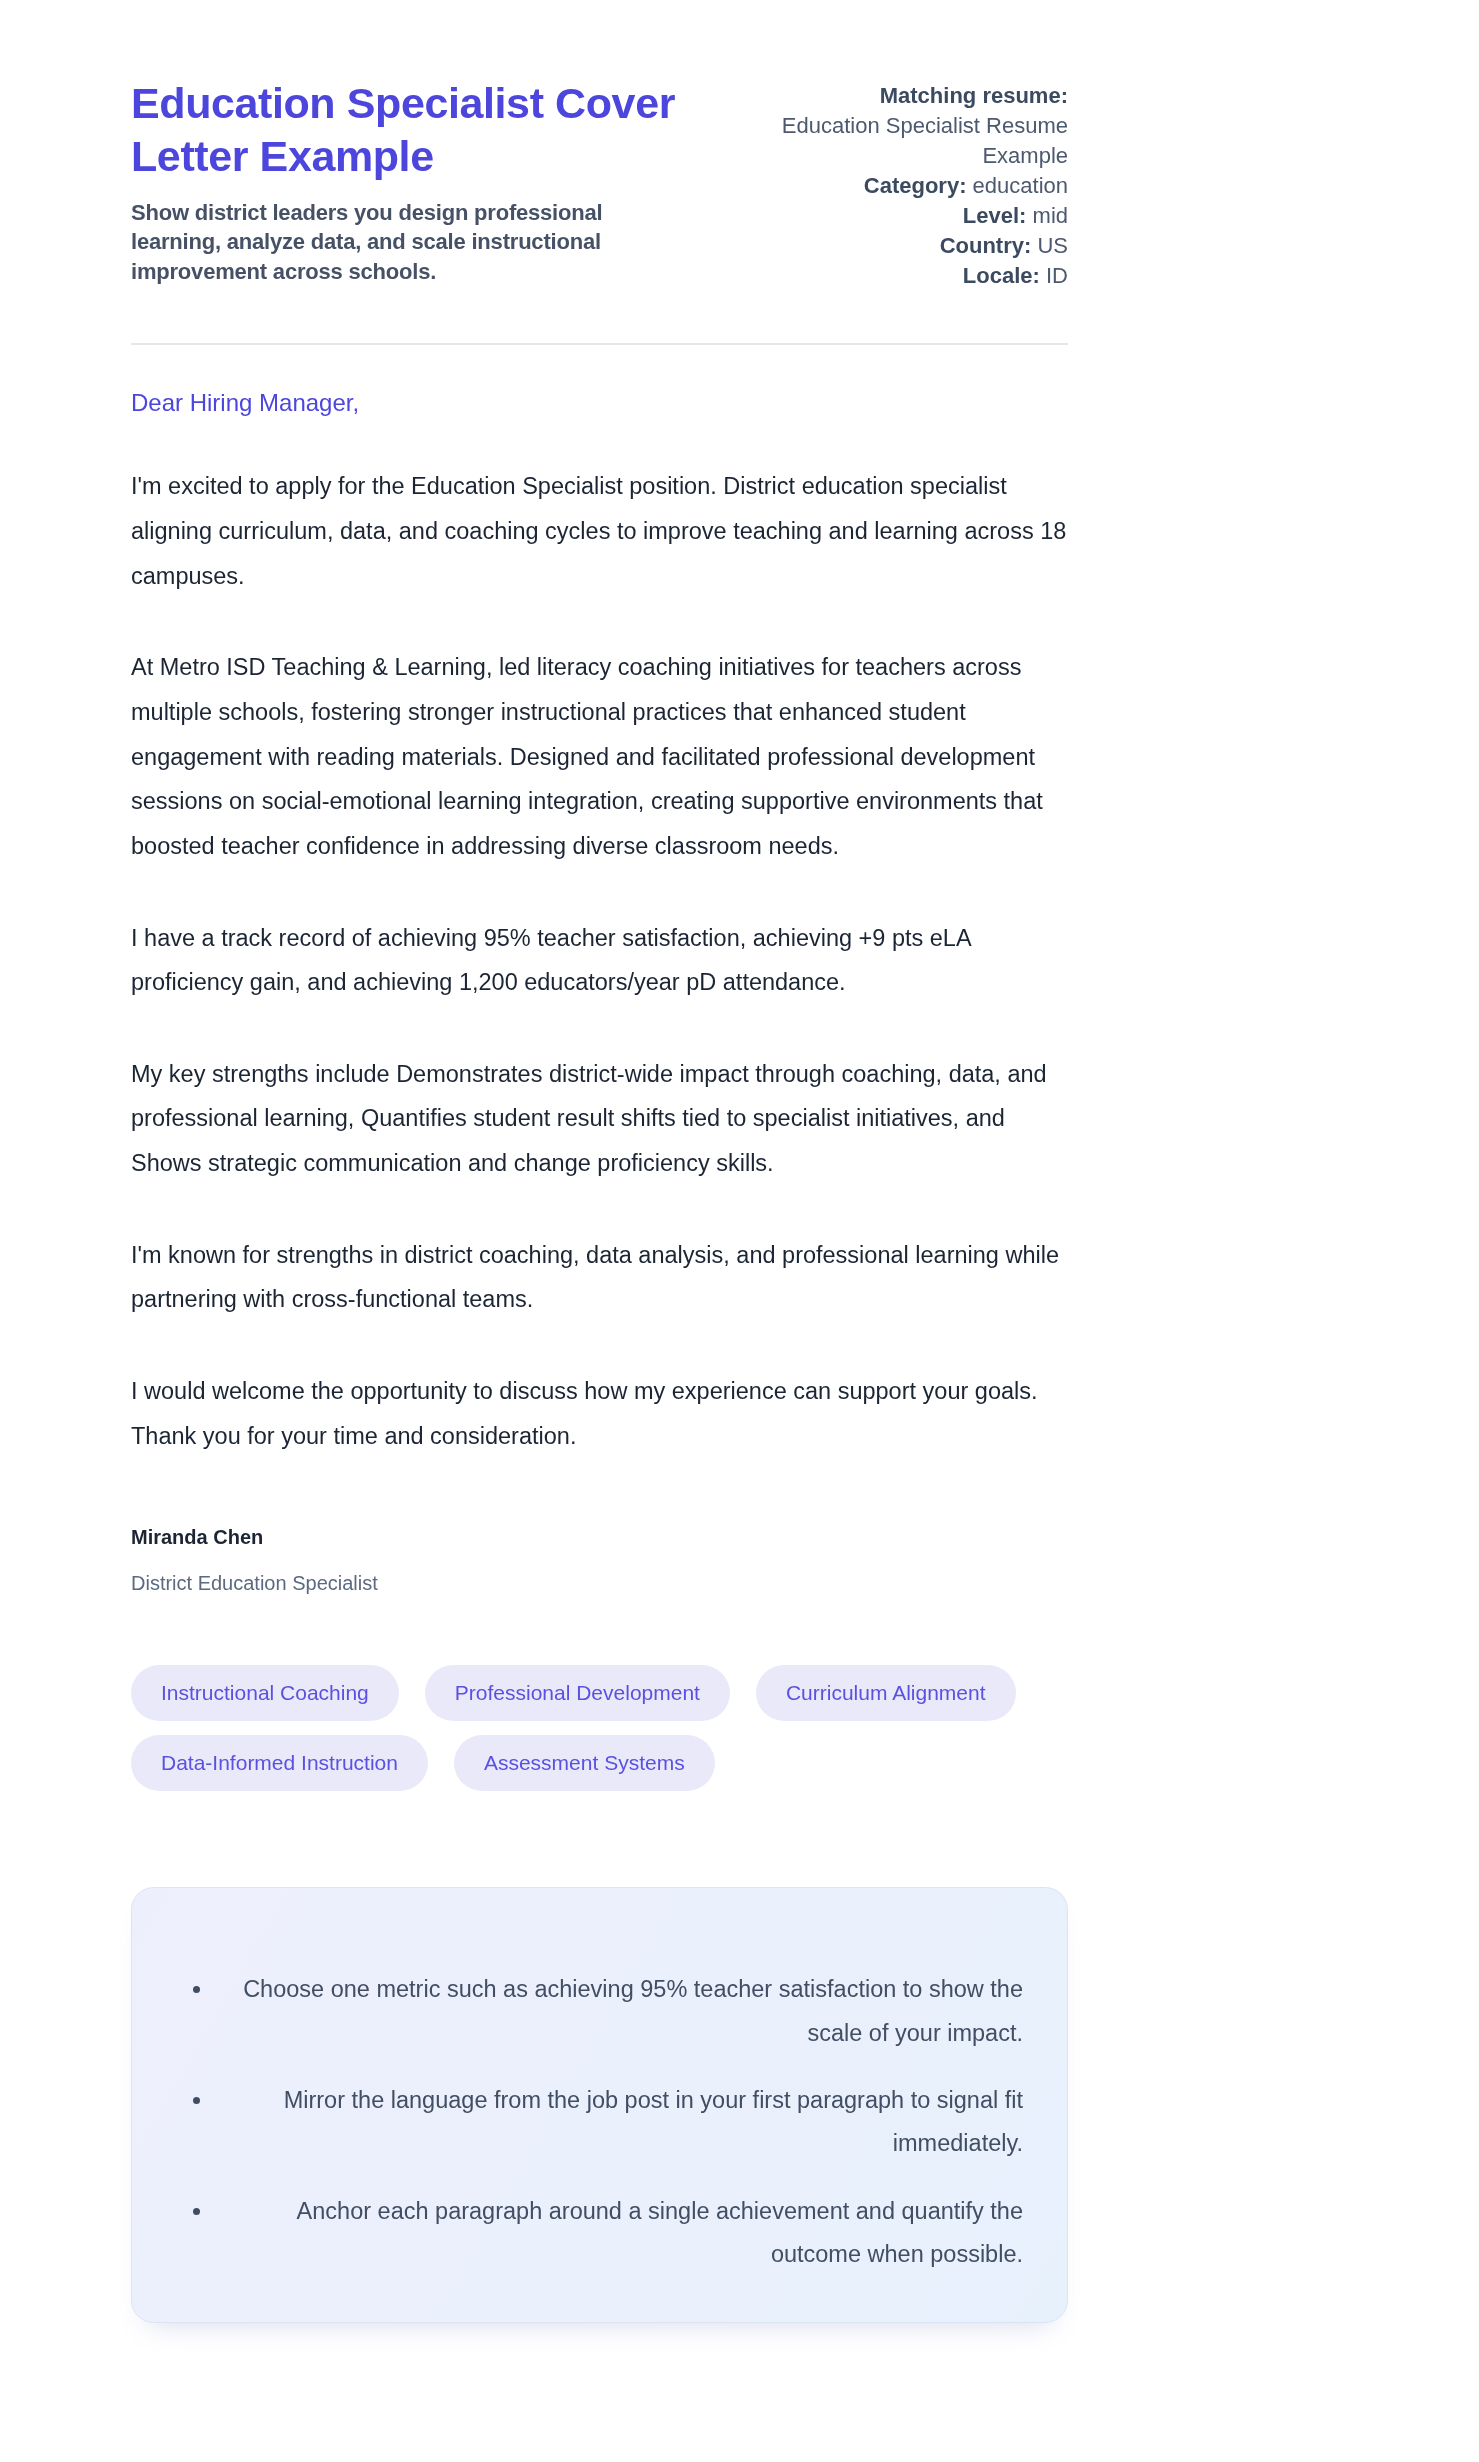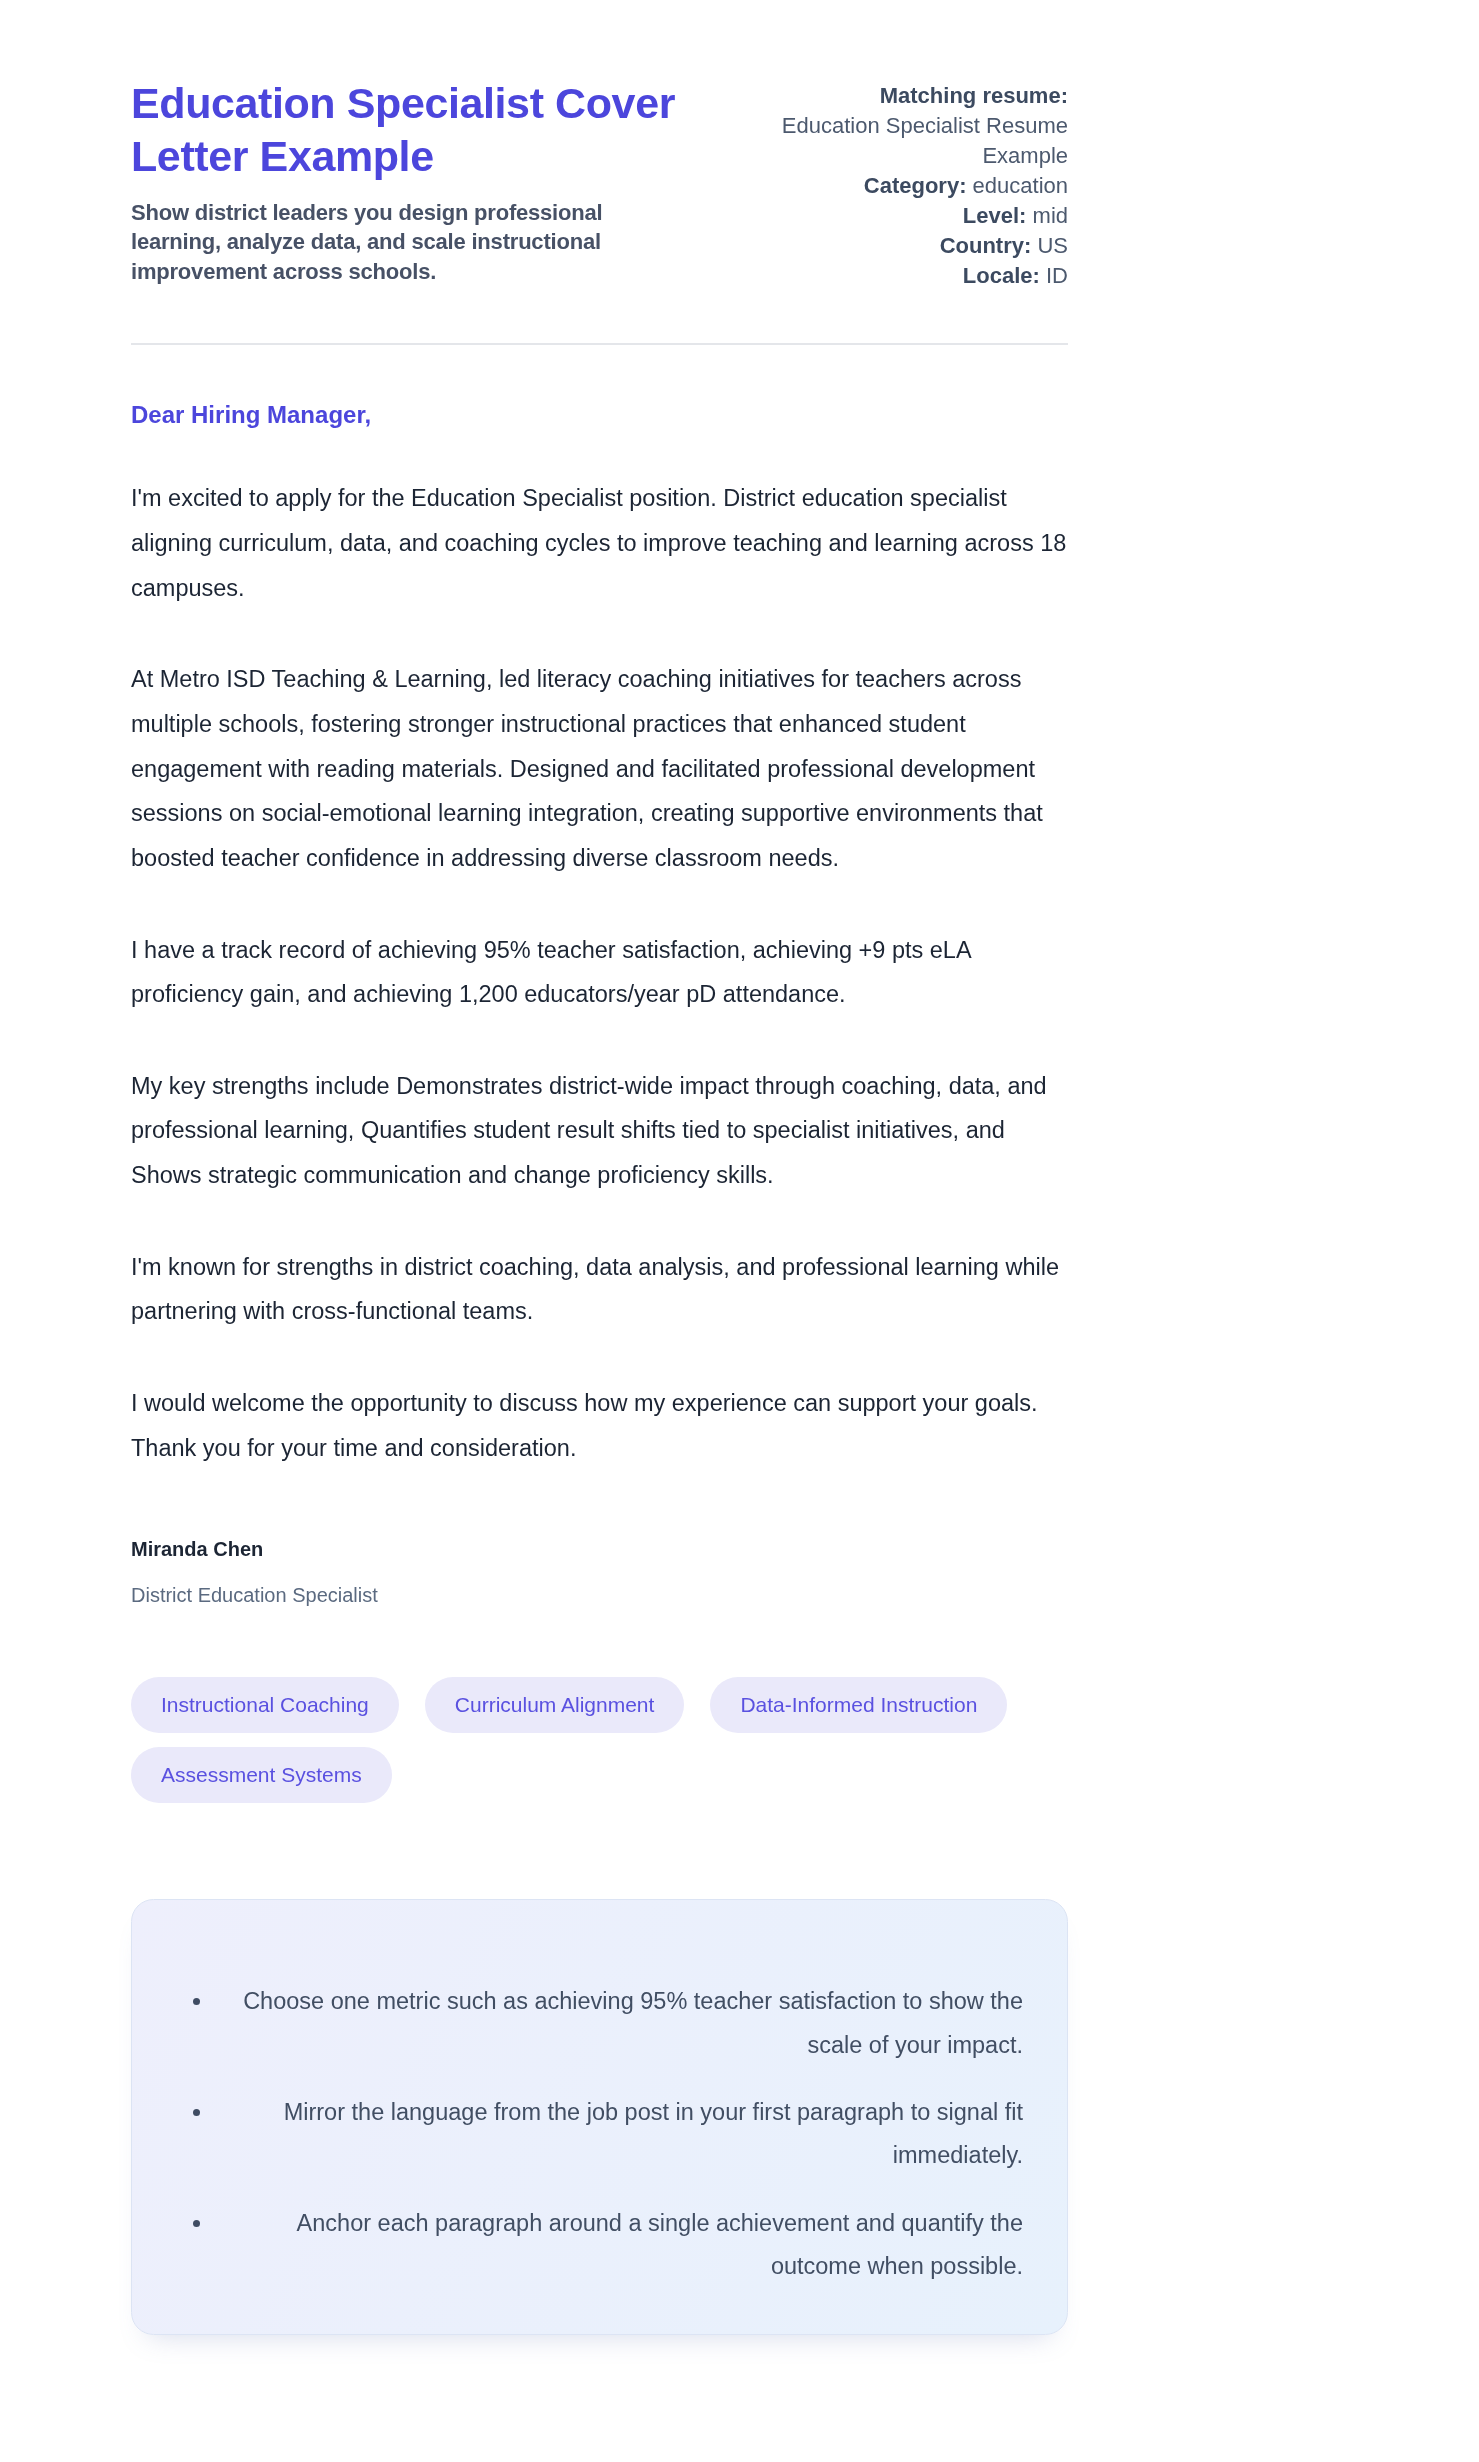--- a/index.html
+++ b/index.html
@@ -35,21 +35,21 @@
   .subtitle{
     margin:14px 0 0;font-size:22px;line-height:1.35;font-weight:bold;
     color:var(--subtitle);letter-spacing:-0.2px;
   }
   .meta{
     width:374px;flex-shrink:0;text-align:right;
     font-size:22px;line-height:1.37;color:var(--meta-value);padding-top:3.5px;
   }
   .meta b{color:var(--meta-label);font-weight:bold;}
   .divider{margin:52px 0 0;border:0;border-top:2.6px solid var(--divider);}
-  .greeting{margin:56px 0 0;font-size:24px;font-weight:bold;color:var(--accent);}
+  .greeting{margin:44px 0 0;font-size:24px;font-weight:normal;color:var(--accent);}
   .para{margin:47px 0 0;font-size:23.5px;line-height:1.9;color:var(--body-text);max-width:1114px;}
   .sig-name{margin:68px 0 0;font-size:20px;font-weight:bold;color:var(--body-text);}
   .sig-title{margin:22.6px 0 0;font-size:20px;color:var(--muted);}
   .tags{margin:70px 0 0;display:flex;flex-wrap:wrap;gap:14px 26px;max-width:1244px;align-items:flex-end;}
   .pill{
     display:inline-block;background:var(--pill-bg);color:var(--pill-text);
     font-size:21px;line-height:1.1;padding:16.5px 30px;border-radius:869px;white-space:nowrap;
   }
   .card{
     margin:96px 0 0;border-radius:22.6px;padding:42px 44px 45px;
@@ -100,20 +100,21 @@
         <p class="para">My key strengths include Demonstrates district-wide impact through coaching, data, and professional learning, Quantifies student result shifts tied to specialist initiatives, and Shows strategic communication and change proficiency skills.</p>
         <p class="para">I'm known for strengths in district coaching, data analysis, and professional learning while partnering with cross-functional teams.</p>
         <p class="para">I would welcome the opportunity to discuss how my experience can support your goals. Thank you for your time and consideration.</p>
       </div>
 
     <p class="sig-name">Miranda Chen</p>
     <p class="sig-title">District Education Specialist</p>
 
     <div id="tags" class="tags">
         <span class="pill">Instructional Coaching</span>
+        <span class="pill">Professional Development</span>
         <span class="pill">Curriculum Alignment</span>
         <span class="pill">Data-Informed Instruction</span>
         <span class="pill">Assessment Systems</span>
       </div>
 
     <section class="card">
       <ul id="tips" class="tips">
           <li>Choose one metric such as achieving 95% teacher satisfaction to show the scale of your impact.</li>
           <li>Mirror the language from the job post in your first paragraph to signal fit immediately.</li>
           <li>Anchor each paragraph around a single achievement and quantify the outcome when possible.</li>

